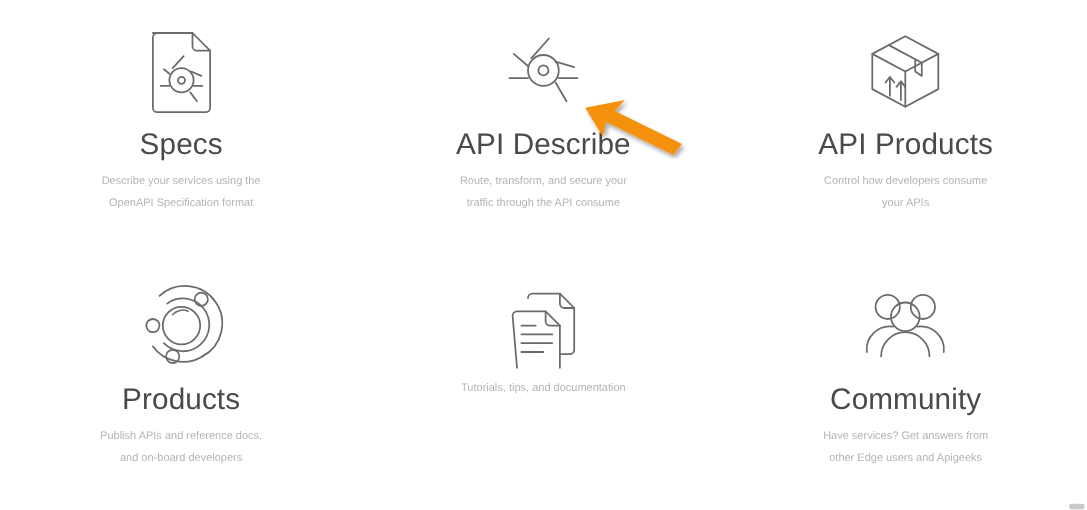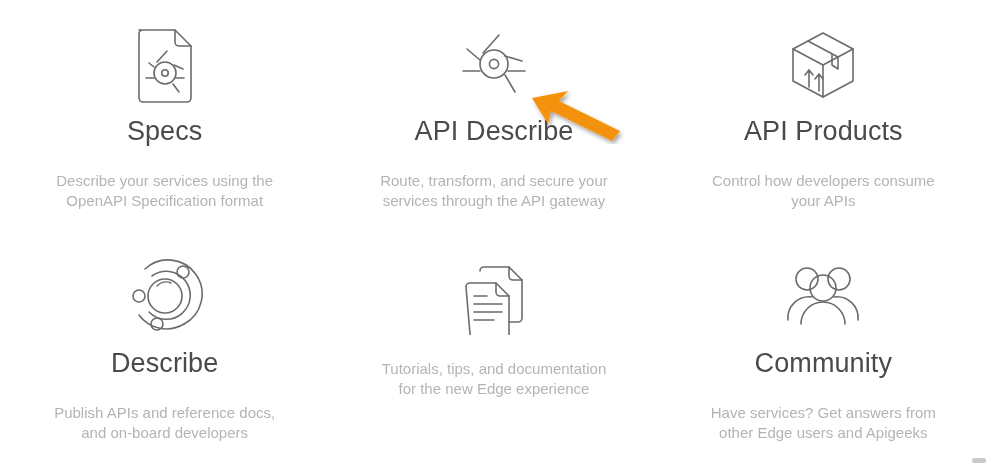--- a/index.html
+++ b/index.html
@@ -53,22 +53,22 @@
   .tile-title {
     margin-top: 14px;
     font-size: 27px;
     font-weight: 400;
     color: #4a4a4a;
     letter-spacing: 0.1px;
     line-height: 1.1;
   }
 
   .tile-desc {
-    margin-top: 24px;
-    font-size: 15px;
+    margin-top: 8px;
+    font-size: 10px;
     line-height: 20px;
     color: #b4b4b4;
     max-width: 265px;
     font-weight: 400;
   }
 
   
   .annotation-arrow {
     position: absolute;
     left: 528px;
@@ -125,21 +125,21 @@
         <path d="M25 35 L12 24"></path>
         <path d="M25 46 L8 46"></path>
         <path d="M50 50 L60 67"></path>
         <path d="M53 46 L70 46"></path>
         <path d="M50 31 L67 36"></path>
       </svg>
     </div>
     <div class="tile-title">API Describe</div>
     <div class="tile-desc">
       <span>Route, transform, and secure your</span><br>
-      <span>services through the API gateway</span>
+      <span>traffic through the API consume</span>
     </div>
   </div>
 
   <div class="tile">
     <div class="tile-icon">
       <svg width="72" height="78" viewBox="0 0 72 78" aria-hidden="true">
         <path d="M36 8 L66 24 L66 56 L36 72 L6 56 L6 24 Z"></path>
         <path d="M6 24 L36 40 L66 24"></path>
         <path d="M36 40 L36 72"></path>
         <path d="M21 16 L51 32 L51 44 L45 40 L45 29"></path>
@@ -160,21 +160,21 @@
         <path d="M18 11 A34 34 0 1 1 57 66"></path>
         <path d="M57 66 A34 34 0 0 1 12 57"></path>
         <circle cx="38" cy="38" r="17"></circle>
         <path d="M30 28 A12 12 0 0 1 44 25" stroke-width="1.4"></path>
         <path d="M25 18 A24 24 0 1 1 22 54"></path>
         <circle cx="56" cy="14" r="6"></circle>
         <circle cx="12" cy="38" r="6"></circle>
         <circle cx="30" cy="66" r="6"></circle>
       </svg>
     </div>
-    <div class="tile-title">Describe</div>
+    <div class="tile-title">Products</div>
     <div class="tile-desc">
       <span>Publish APIs and reference docs,</span><br>
       <span>and on-board developers</span>
     </div>
   </div>
 
   <div class="tile">
     <div class="tile-icon">
       <svg width="72" height="78" viewBox="0 0 72 78" aria-hidden="true">
         <path d="M22 14 a4 4 0 0 1 4 -4 h25 l13 13 v38 a4 4 0 0 1 -4 4 h-9"></path>
@@ -182,21 +182,20 @@
         <path d="M8 30 a4 4 0 0 1 4 -4 h26 l13 13 v38 a4 4 0 0 1 -4 4 h-31 a4 4 0 0 1 -4 -4 z"></path>
         <path d="M38 26 v9 a4 4 0 0 0 4 4 h9"></path>
         <path d="M16 39 h13"></path>
         <path d="M16 47 h28"></path>
         <path d="M16 55 h28"></path>
         <path d="M16 63 h20"></path>
       </svg>
     </div>
     <div class="tile-desc">
       <span>Tutorials, tips, and documentation</span><br>
-      <span>for the new Edge experience</span>
     </div>
   </div>
 
   <div class="tile">
     <div class="tile-icon">
       <svg width="82" height="68" viewBox="0 0 82 68" aria-hidden="true">
         <circle cx="25" cy="17" r="11"></circle>
         <circle cx="57" cy="17" r="11"></circle>
         <path d="M6 58 A21 21 0 0 1 30 35"></path>
         <path d="M76 58 A21 21 0 0 0 52 35"></path>

